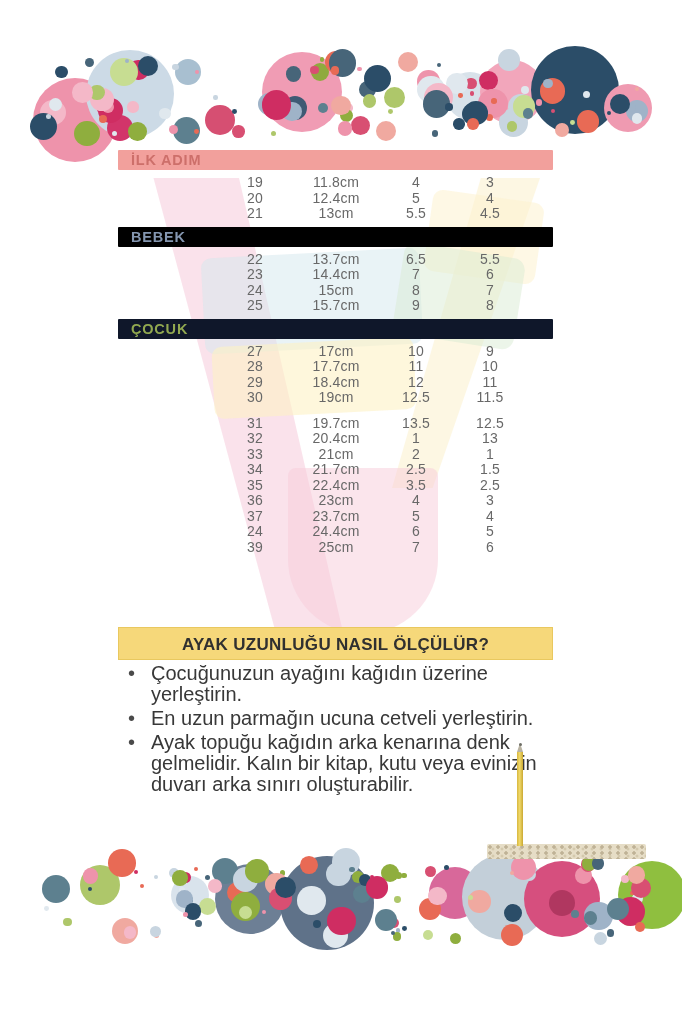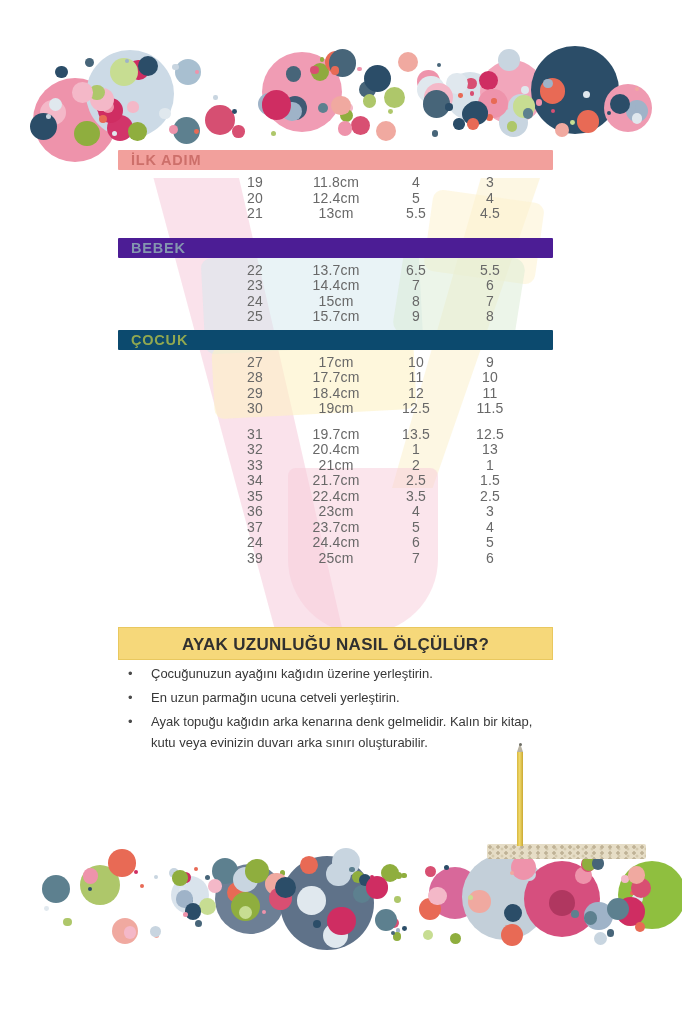--- a/index.html
+++ b/index.html
@@ -32,21 +32,21 @@
   .secbar span{font-size:14.5px;font-weight:bold;letter-spacing:.8px;padding-left:13px;}
   .rows{padding:5px 0;}
   .trow{display:grid;grid-template-columns:97px 80px 82px 78px 70px 28px;height:15.5px;line-height:15.5px;font-size:14px;letter-spacing:.2px;}
   .tcell{text-align:center;}
   .spc{}
   
   .guide-title{position:absolute;left:118px;top:627px;width:435px;height:33px;line-height:33px;
     text-align:center;font-weight:bold;font-size:17px;letter-spacing:.3px;z-index:1;
     border:1px solid #e9c85f;box-sizing:border-box;}
   .guide-list{position:absolute;left:118px;top:663px;width:424px;margin:0;padding:0;list-style:none;z-index:1;}
-  .guide-list li{position:relative;padding-left:33px;margin-bottom:3px;font-size:13px;line-height:21px;color:#383838;}
+  .guide-list li{position:relative;padding-left:33px;margin-bottom:3px;font-size:20px;line-height:21px;color:#383838;}
   .guide-list li::before{content:"•";position:absolute;left:10px;top:0;color:#4a4a4a;}
   
   .photo{position:absolute;left:552px;top:627px;width:94px;height:233px;z-index:1;background:
     repeating-linear-gradient(45deg,rgba(190,195,200,.10) 0 1px,transparent 1px 7px),
     repeating-linear-gradient(-45deg,rgba(190,195,200,.10) 0 1px,transparent 1px 7px),#fdfdfc;overflow:hidden;}
   .shorts{position:absolute;left:4px;top:-4px;width:58px;height:60px;transform:rotate(-4deg);
     border-radius:2px 2px 16px 10px;
     background:linear-gradient(175deg,#f2f1ea 0 13%,#4a7d9e 13% 23%,#e7e9df 23% 35%,#2e4f6b 35% 43%,#dfe5d6 43% 55%,#7fa050 55% 62%,#eff0e8 62% 100%);}
   .leg{position:absolute;left:16px;top:50px;width:36px;height:134px;transform:rotate(2deg);
     background:linear-gradient(90deg,#dca687,#c98e6c);
@@ -216,21 +216,21 @@
           </div>
           <div class="trow">
             <div class="spc"></div>
             <div class="tcell">21</div>
             <div class="tcell">13cm</div>
             <div class="tcell">5.5</div>
             <div class="tcell">4.5</div>
             <div class="spc"></div>
           </div>
         </div>
-        <div class="secbar" style="background: #4c1d95; margin-top: 11px;">
+        <div class="secbar" style="background: #000000;">
           <span style="color: rgb(132, 150, 176);">BEBEK</span>
         </div>
         <div class="rows">
           <div class="trow">
             <div class="spc"></div>
             <div class="tcell">22</div>
             <div class="tcell">13.7cm</div>
             <div class="tcell">6.5</div>
             <div class="tcell">5.5</div>
             <div class="spc"></div>
@@ -253,21 +253,21 @@
           </div>
           <div class="trow">
             <div class="spc"></div>
             <div class="tcell">25</div>
             <div class="tcell">15.7cm</div>
             <div class="tcell">9</div>
             <div class="tcell">8</div>
             <div class="spc"></div>
           </div>
         </div>
-        <div class="secbar" style="background: #0c4a6e;">
+        <div class="secbar" style="background: #0f172a;">
           <span style="color: rgb(145, 168, 80);">ÇOCUK</span>
         </div>
         <div class="rows">
           <div class="trow">
             <div class="spc"></div>
             <div class="tcell">27</div>
             <div class="tcell">17cm</div>
             <div class="tcell">10</div>
             <div class="tcell">9</div>
             <div class="spc"></div>

